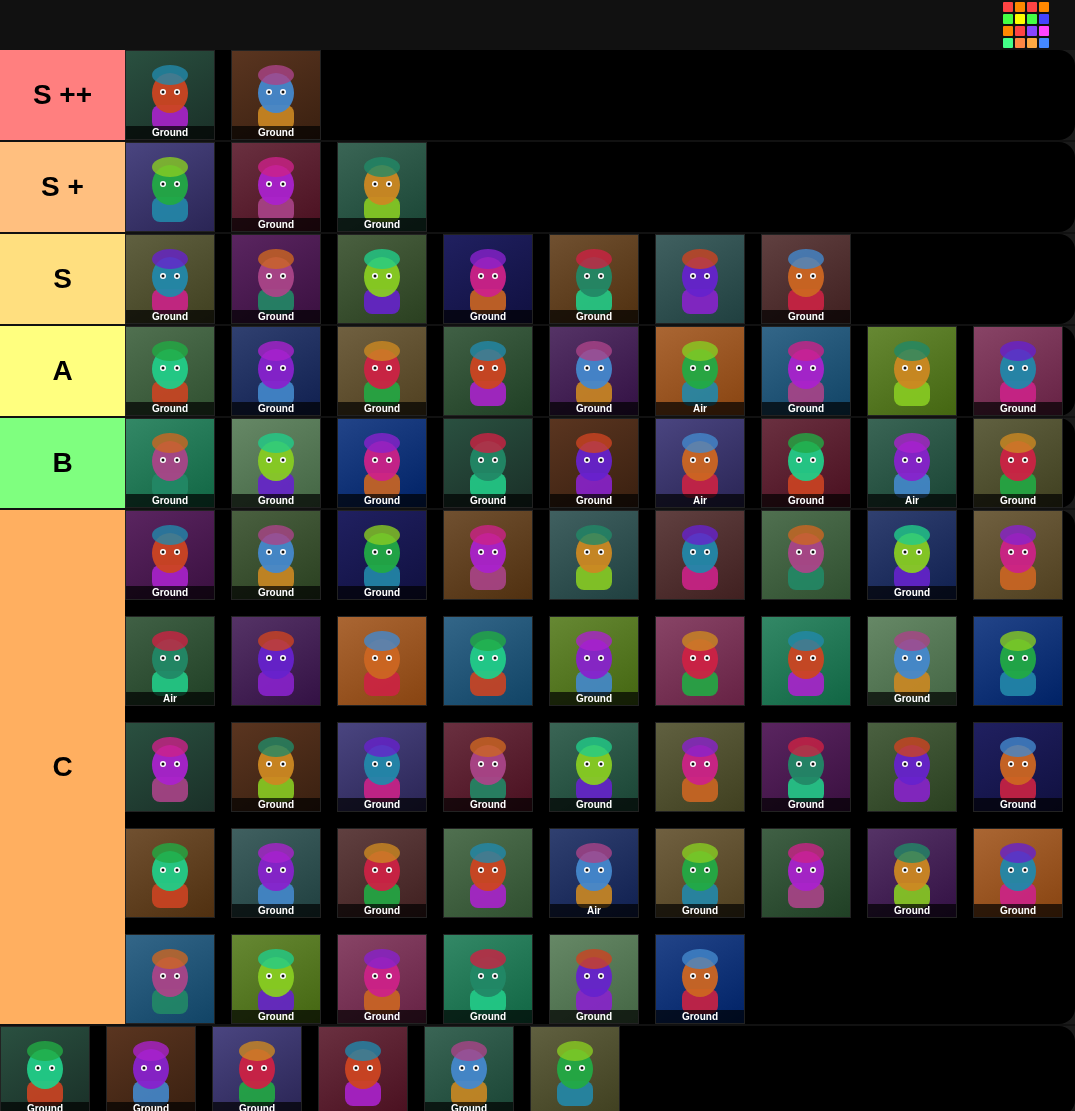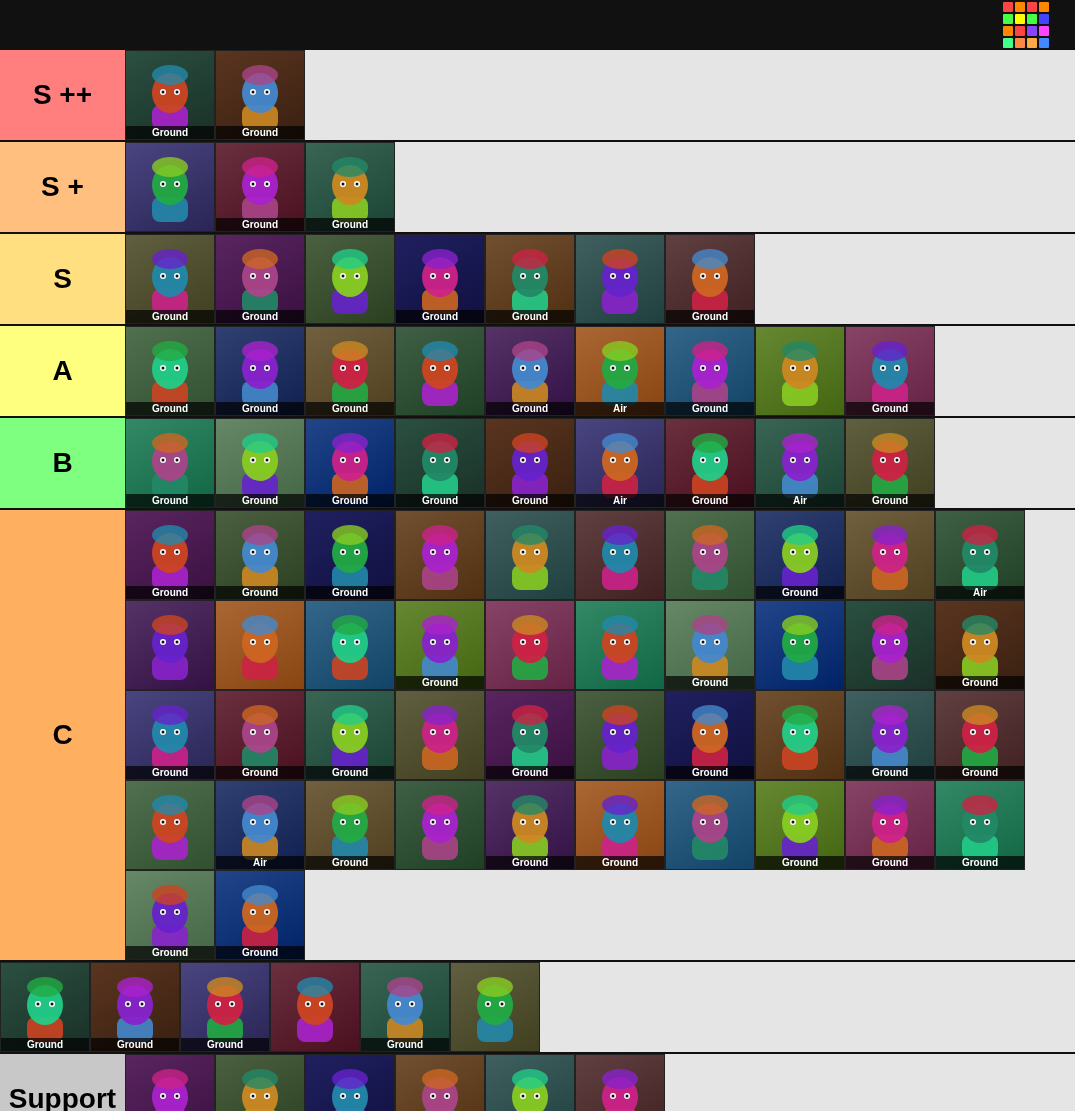--- a/index.html
+++ b/index.html
@@ -64,22 +64,23 @@
       font-size: 28px;
       font-weight: bold;
       color: #000;
       flex-shrink: 0;
     }
 
     .tier-content {
       display: flex;
       flex-wrap: wrap;
       flex: 1;
-      background: #e5e5e5;
-      gap: 0;
+      background: #000000;
+      gap: 16px;
+      border-radius: 16px;
     }
 
     .char-card {
       width: 90px;
       height: 90px;
       position: relative;
       flex-shrink: 0;
       overflow: hidden;
       background: #333;
       border: 1px solid #222;

